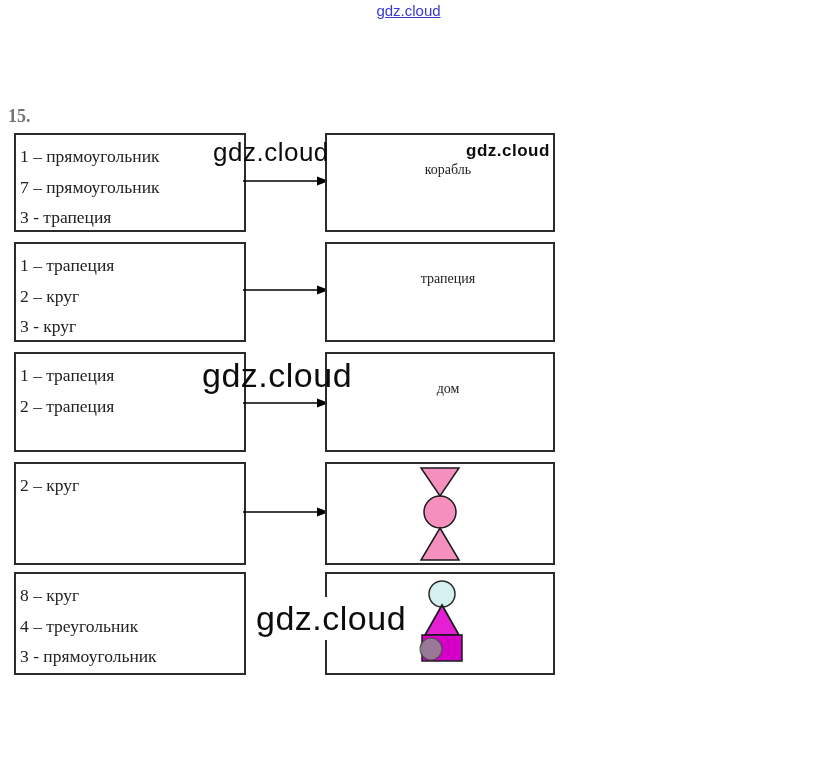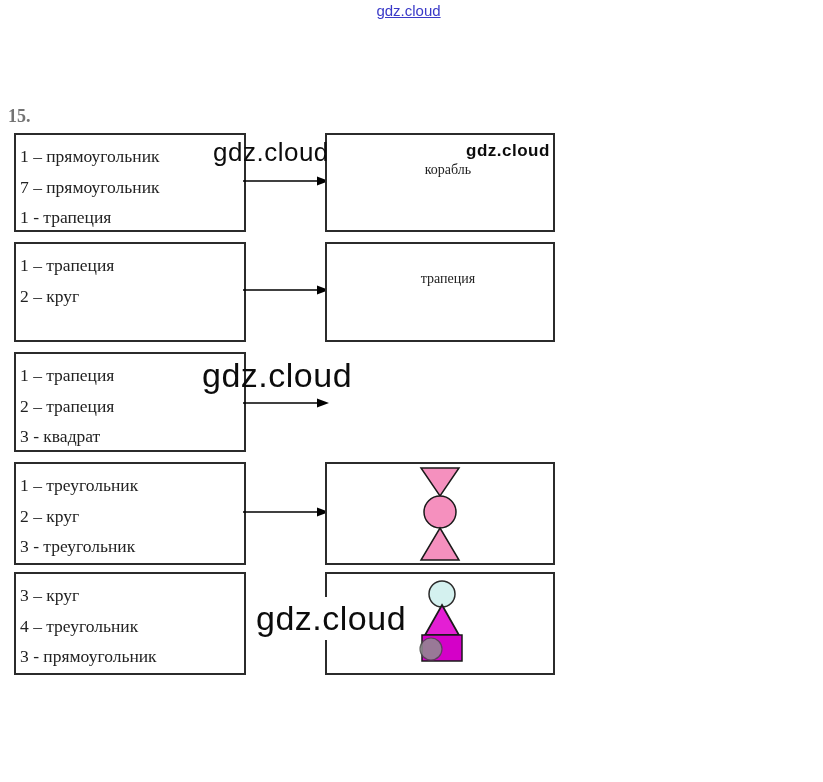--- a/index.html
+++ b/index.html
@@ -65,72 +65,73 @@
 
 <div class="page">
 
   <a class="top-link">gdz.cloud</a>
 
   <div class="exercise-number">15.</div>
 
   <div class="box left-box b1">
     <div class="line">1 – прямоугольник</div>
     <div class="line">7 – прямоугольник</div>
-    <div class="line">1 - трапеция</div>
+    <div class="line">3 - трапеция</div>
   </div>
   <svg class="arrow a1" viewBox="0 0 86 12">
     <line x1="0" y1="6" x2="75" y2="6" stroke="#000" stroke-width="1.6"></line>
     <polygon points="74,1.5 86,6 74,10.5" fill="#000"></polygon>
   </svg>
   <div class="box right-box b1">
     <div class="answer">корабль</div>
   </div>
 
   <div class="box left-box b2">
     <div class="line">1 – трапеция</div>
     <div class="line">2 – круг</div>
+    <div class="line">3 - круг</div>
   </div>
   <svg class="arrow a2" viewBox="0 0 86 12">
     <line x1="0" y1="6" x2="75" y2="6" stroke="#000" stroke-width="1.6"></line>
     <polygon points="74,1.5 86,6 74,10.5" fill="#000"></polygon>
   </svg>
   <div class="box right-box b2">
     <div class="answer">трапеция</div>
   </div>
 
   <div class="box left-box b3">
     <div class="line">1 – трапеция</div>
     <div class="line">2 – трапеция</div>
-    <div class="line">3 - квадрат</div>
   </div>
   <svg class="arrow a3" viewBox="0 0 86 12">
     <line x1="0" y1="6" x2="75" y2="6" stroke="#000" stroke-width="1.6"></line>
     <polygon points="74,1.5 86,6 74,10.5" fill="#000"></polygon>
   </svg>
+  <div class="box right-box b3">
+    <div class="answer">дом</div>
+  </div>
 
   <div class="box left-box b4">
-    <div class="line">1 – треугольник</div>
     <div class="line">2 – круг</div>
-    <div class="line">3 - треугольник</div>
   </div>
   <svg class="arrow a4" viewBox="0 0 86 12">
     <line x1="0" y1="6" x2="75" y2="6" stroke="#000" stroke-width="1.6"></line>
     <polygon points="74,1.5 86,6 74,10.5" fill="#000"></polygon>
   </svg>
   <div class="box right-box b4 shape-box">
     <svg width="62" height="96" viewBox="0 0 62 96">
       <polygon points="12,2 50,2 31,30" stroke-width="1.5" fill="#f590be"></polygon>
       <polygon points="12,2 50,2 31,30" fill="none" stroke="#1a1a1a" stroke-width="1.5"></polygon>
       <circle cx="31" cy="46" r="16" stroke="#1a1a1a" stroke-width="1.5" fill="#f590be"></circle>
       <polygon points="31,62 50,94 12,94" stroke="#1a1a1a" stroke-width="1.5" fill="#f590be"></polygon>
     </svg>
   </div>
 
   <div class="box left-box b5">
-    <div class="line">3 – круг</div>
+    <div class="line">8 – круг</div>
     <div class="line">4 – треугольник</div>
     <div class="line">3 - прямоугольник</div>
   </div>
   <div class="box right-box b5 shape-box">
     <svg width="70" height="90" viewBox="0 0 70 90">
       <circle cx="37" cy="15" r="13" stroke-width="1.5" stroke="#2a2a2a" fill="#d4f1ef"></circle>
       <polygon points="37,26 54,56 20,56" stroke="#1a1a1a" stroke-width="1.8" fill="#e41fd4"></polygon>
       <rect x="17" y="56" width="40" height="26" stroke="#1a1a1a" stroke-width="1.5" fill="#d400c8"></rect>
       <circle cx="26" cy="70" r="11" stroke="#4a4a4a" stroke-width="1.2" opacity="0.85" fill="#8f8f8f"></circle>
     </svg>

